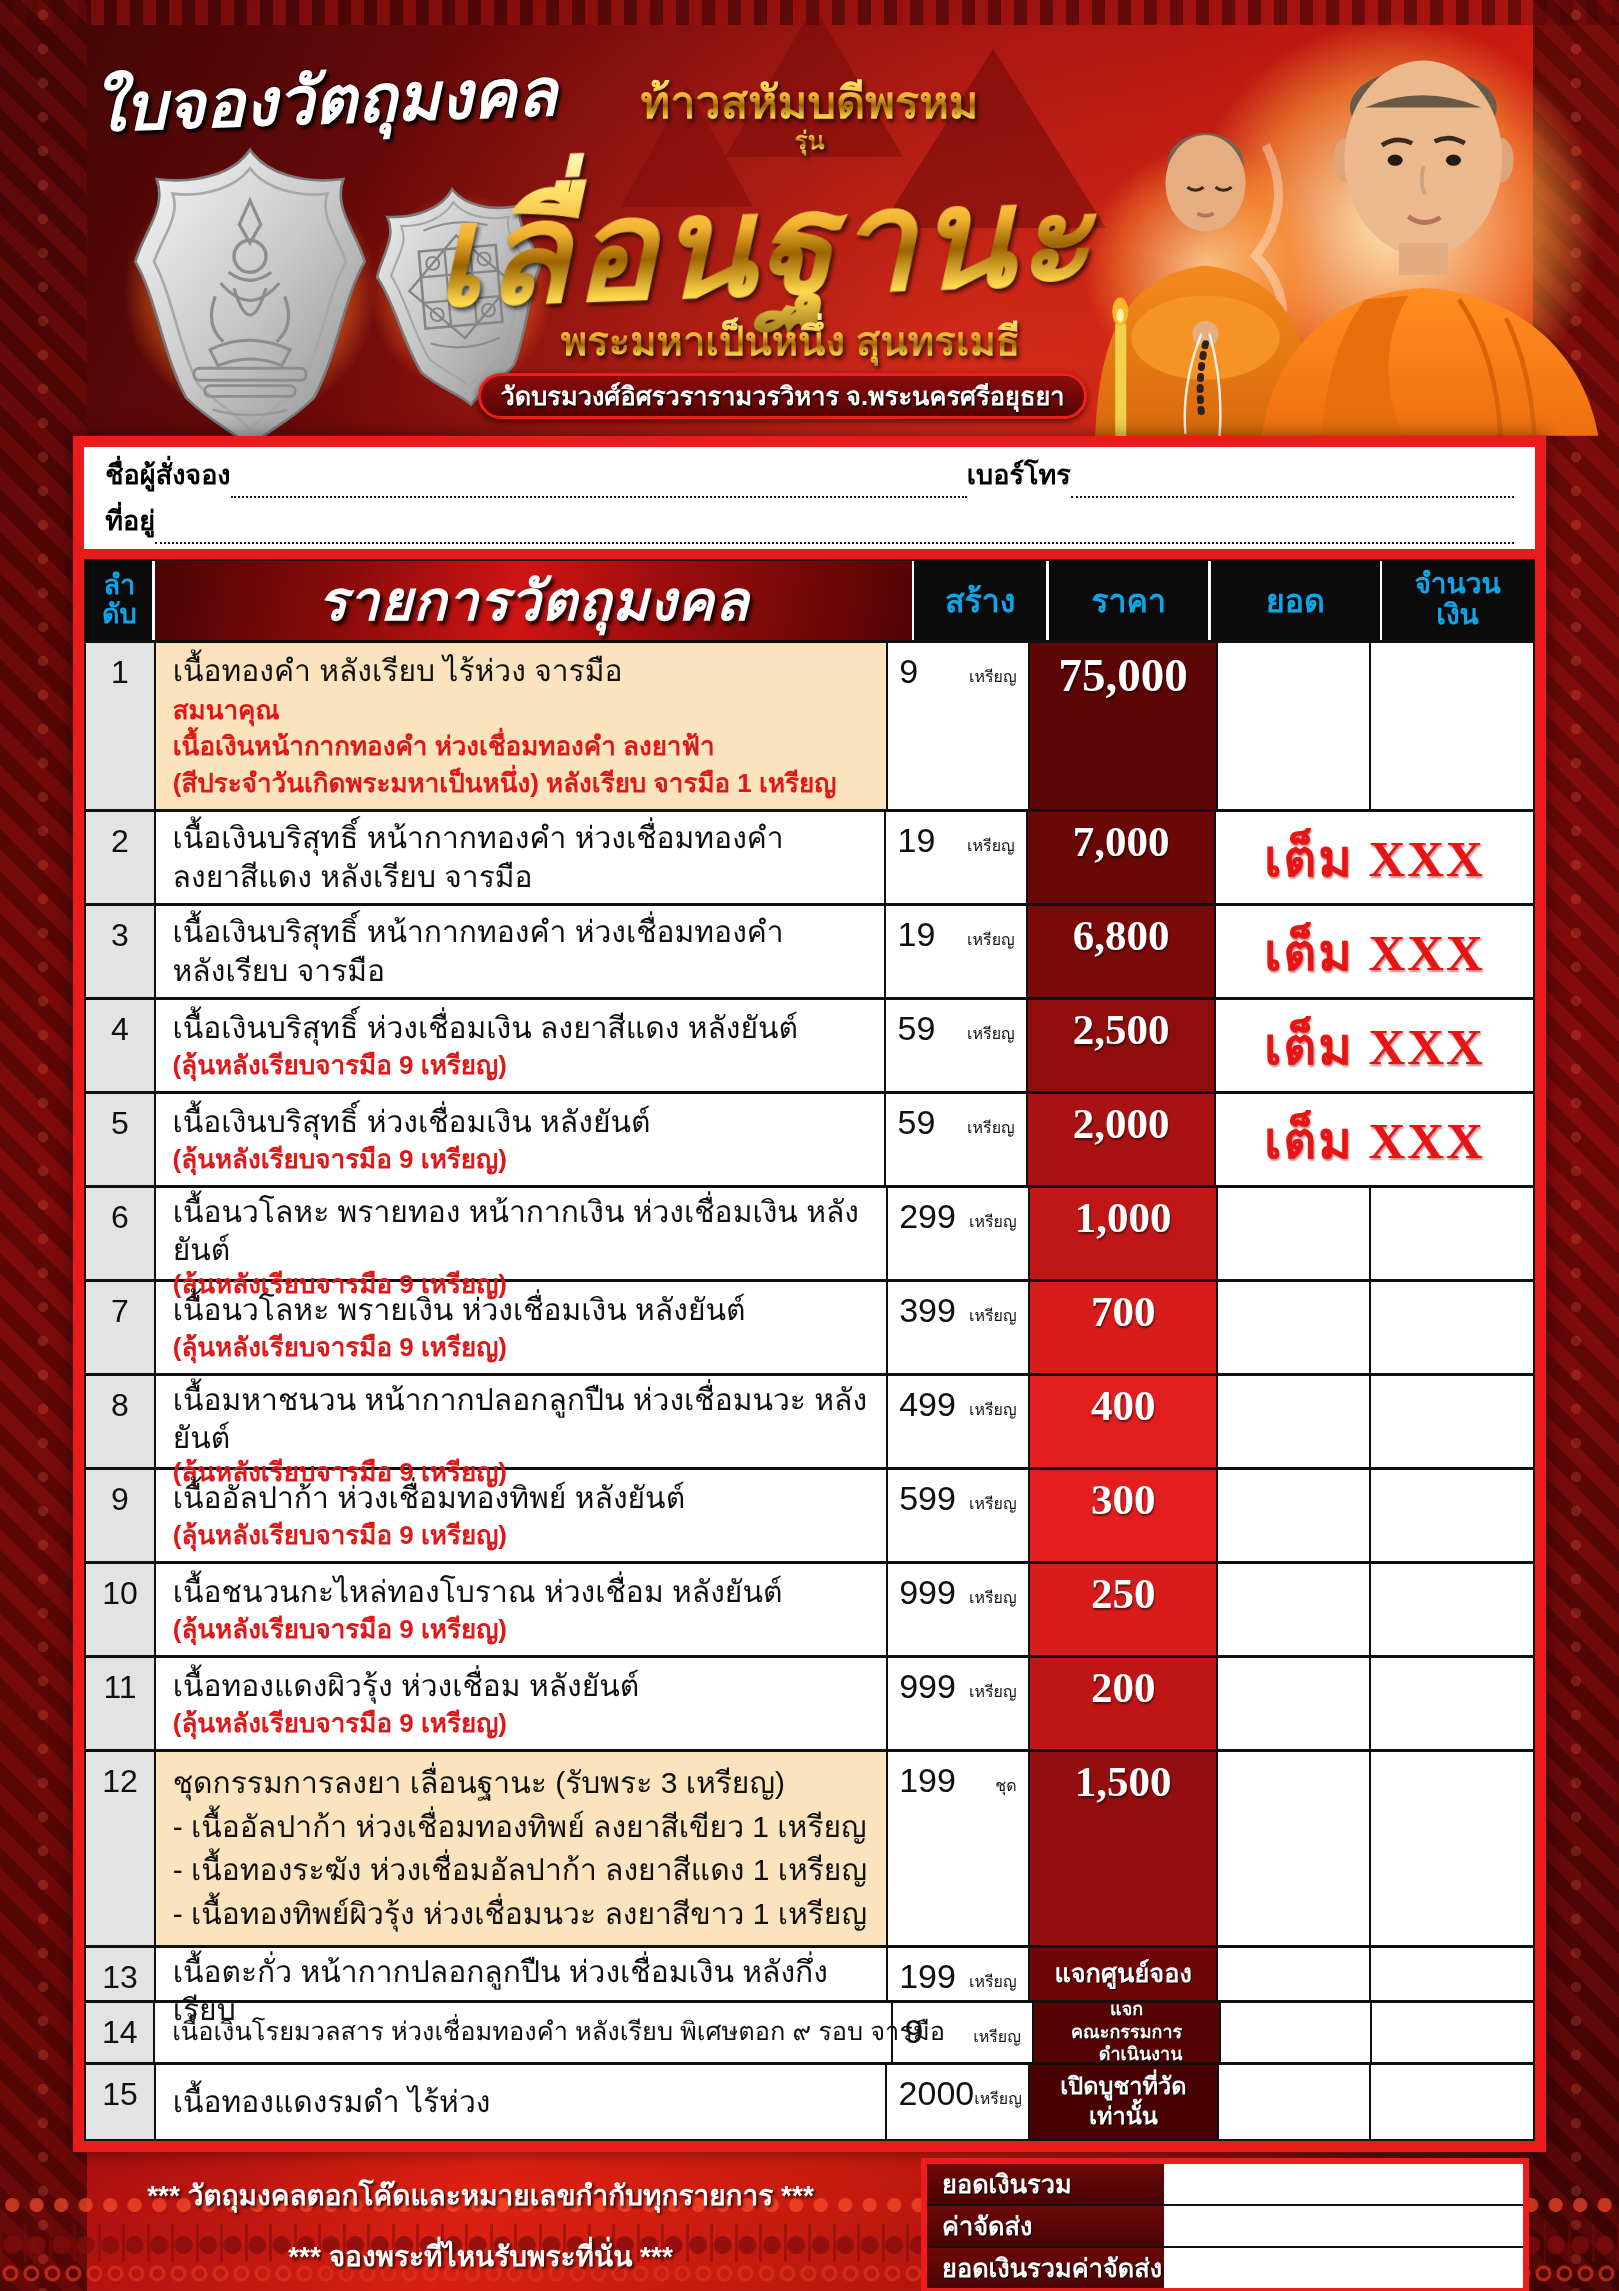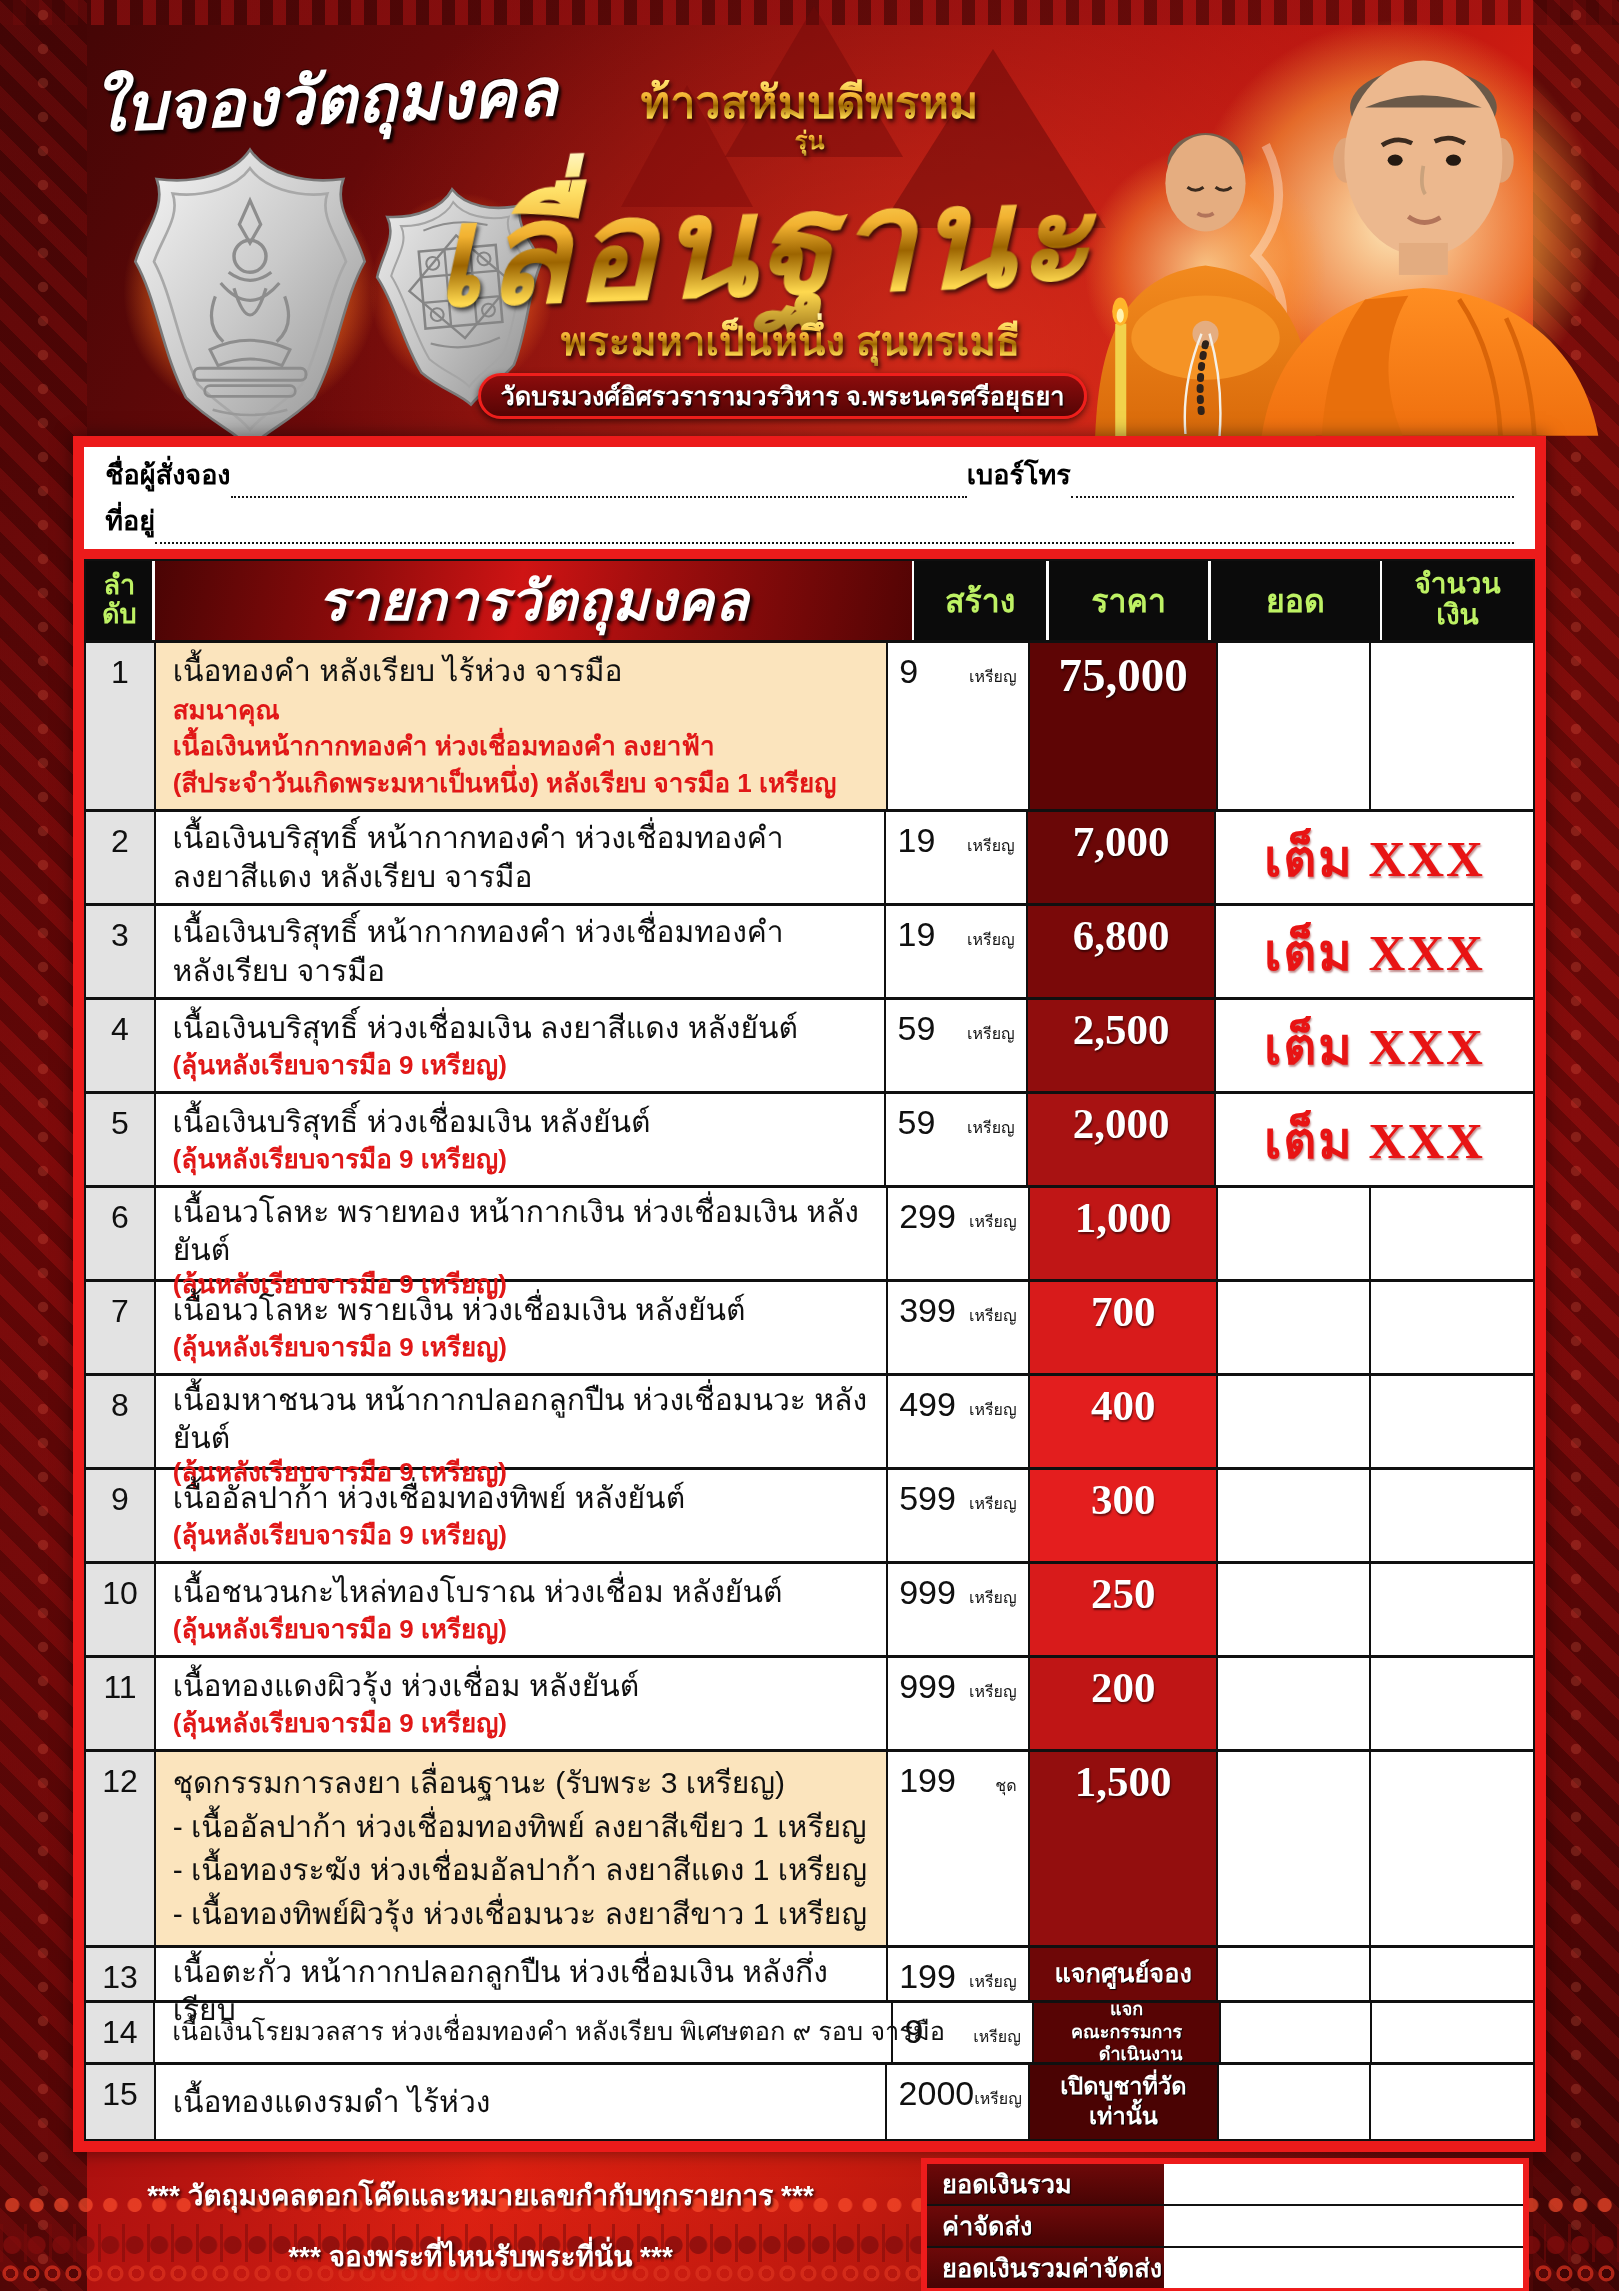--- a/index.html
+++ b/index.html
@@ -82,21 +82,21 @@
   .form-strip{background:#fff;height:102px;display:flex;flex-direction:column;
     justify-content:space-evenly;padding:3.8px 21px;box-sizing:border-box;}
   .fline{display:flex;align-items:flex-end;}
   .flabel{font-size:27px;font-weight:600;color:#000;white-space:nowrap;padding-bottom:1.9px;}
   .dots{flex:1;border-bottom:2.8px dotted #161616;height:28px;}
   .dots.phone{flex:0 0 443px;}
 
   .table{margin-top:9.4px;background:#fff;border:2.8px solid #101010;}
   .thead{display:flex;height:79px;background:#fdfdfd;}
   .th{box-sizing:border-box;display:flex;align-items:center;justify-content:center;
-      background:#0b0b0b;color:#bef264;font-weight:bold;}
+      background:#0b0b0b;color:#0ea5e9;font-weight:bold;}
   .th+.th{margin-left:2.8px;}
   .th-no{width:70px;flex-direction:column;font-size:27px;line-height:1.1;}
   .th-items{width:800px;margin-left:2.8px;
     background:linear-gradient(100deg,#4a0404 0%,#8c0b0b 26%,#cf1414 48%,#a30e0e 64%,#520404 100%);
     color:#fff;font-size:55px;font-style:italic;font-family:Liberation Mono, monospace;
     text-shadow:2.8px 3.8px 3.8px rgba(0,0,0,.85);letter-spacing:0.9px;}
   .th-made{width:139px;font-size:32px;}
   .th-price{width:169px;font-size:32px;}
   .th-total{width:178px;font-size:32px;}
   .th-amount{width:159px;flex-direction:column;font-size:28px;line-height:1.1;}

